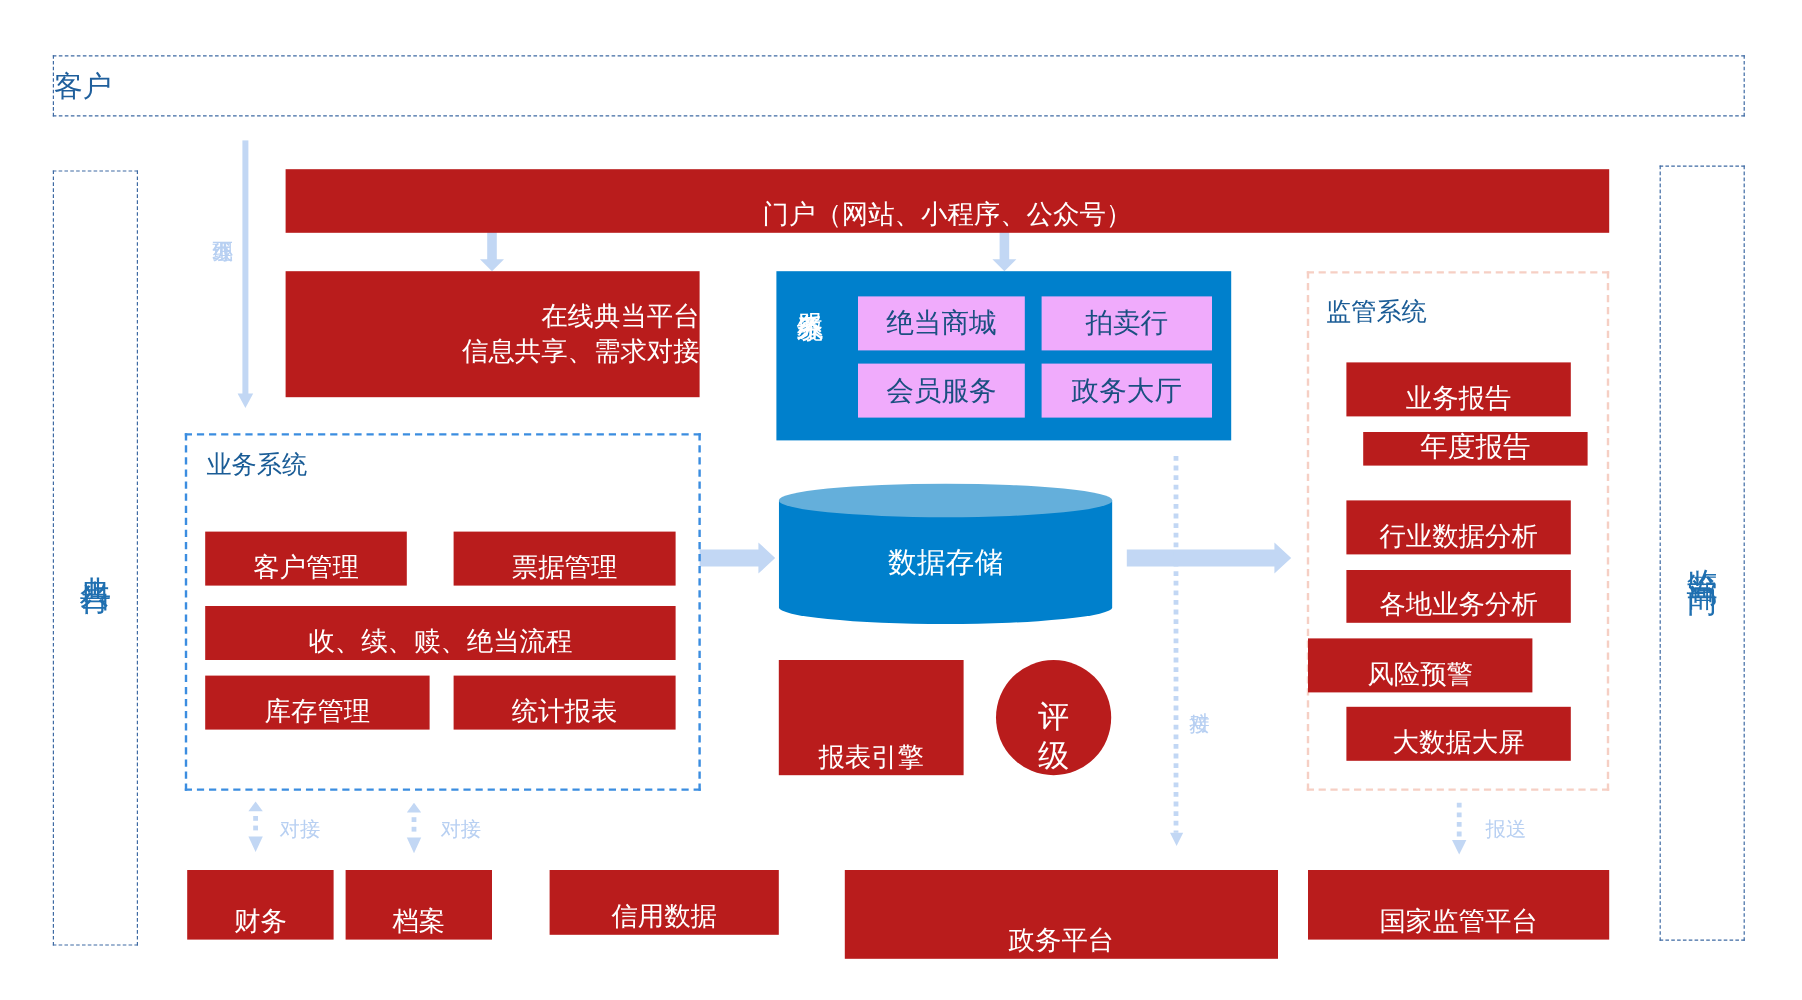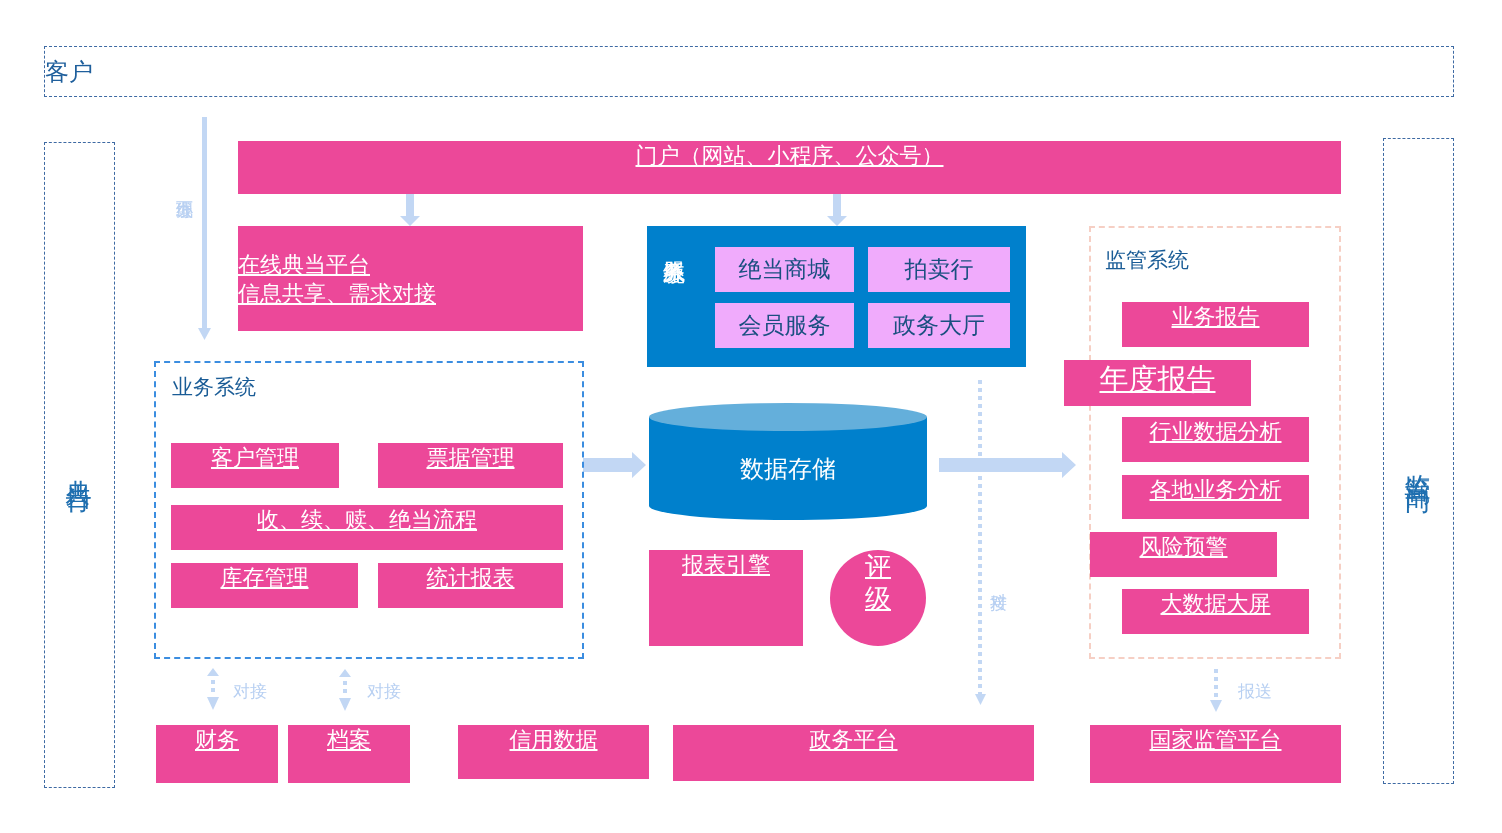--- a/index.html
+++ b/index.html
@@ -1,19 +1,19 @@
 <!DOCTYPE html>
 <html><head>
 <meta charset="utf-8">
 <style>
   html, body { margin: 0; padding: 0; background: #ffffff; }
   body { width: 1502px; height: 833px; position: relative; overflow: hidden;
          font-family: "DejaVu Sans", "Liberation Sans", sans-serif; }
   .abs { position: absolute; box-sizing: border-box; }
-  .blue { background: #ec4899; color: #ffffff; display: flex; align-items: flex-start; justify-content: center; text-align: center; text-decoration: underline; }
+  .blue { background: #b91c1c; color: #ffffff; display: flex; align-items: flex-end; justify-content: center; text-align: center; }
   .white-box { background: #f0abfc; color: #1a4f80; display: flex; align-items: center; justify-content: center; font-size: 23px; }
   .dash-dark { border: 1.5px dashed #3e6aa3; }
   .dash-blue { border: 2px dashed #3b8de0; }
   .dash-pink { border: 2px dashed #f6cfc4; }
   .side-label { color: #1f6fb0; font-size: 26px; writing-mode: vertical-rl; text-orientation: upright; letter-spacing: 4px; display:flex; align-items:center; justify-content:center; }
   .note { color: #b8d0f2; font-size: 17px; }
   .vnote { color: #b8d0f2; font-size: 17px; writing-mode: vertical-rl; text-orientation: upright; line-height: 1; }
   .title-dark { color: #1a5c96; font-size: 21px; }
   svg.overlay { position: absolute; left: 0; top: 0; }
 </style>
@@ -143,21 +143,21 @@
 </div>
 
 <span class="abs vnote" style="left:990px; top:580px;">对接</span>
 
 <div class="abs dash-pink" style="left:1089px; top:226px; width:252px; height:433px;">
   <span class="abs title-dark" style="left:14px; top:18px;">监管系统</span>
 </div>
 <div class="abs blue" style="left:1122px; top:302px; width:187px; height:45px; font-size:22px;">
   <span>业务报告</span>
   </div>
-<div class="abs blue" style="left:1064px; top:360px; width:187px; height:46px; font-size:29px;">
+<div class="abs blue" style="left:1136px; top:360px; width:187px; height:28px; font-size:23px;">
   <span>年度报告</span>
   </div>
 <div class="abs blue" style="left:1122px; top:417px; width:187px; height:45px; font-size:22px;">
   <span>行业数据分析</span>
   </div>
 <div class="abs blue" style="left:1122px; top:475px; width:187px; height:44px; font-size:22px;">
   <span>各地业务分析</span>
   </div>
 <div class="abs blue" style="left:1090px; top:532px; width:187px; height:45px; font-size:22px;">
   <span>风险预警</span>
@@ -172,18 +172,18 @@
 
 <div class="abs blue" style="left:156px; top:725px; width:122px; height:58px; font-size:22px;">
   <span>财务</span>
   </div>
 <div class="abs blue" style="left:288px; top:725px; width:122px; height:58px; font-size:22px;">
   <span>档案</span>
   </div>
 <div class="abs blue" style="left:458px; top:725px; width:191px; height:54px; font-size:22px;">
   <span>信用数据</span>
   </div>
-<div class="abs blue" style="left:673px; top:725px; width:361px; height:56px; font-size:22px;">
+<div class="abs blue" style="left:704px; top:725px; width:361px; height:74px; font-size:22px;">
   <span>政务平台</span>
   </div>
 <div class="abs blue" style="left:1090px; top:725px; width:251px; height:58px; font-size:22px;">
   <span>国家监管平台</span>
   </div>
 
 </body></html>

